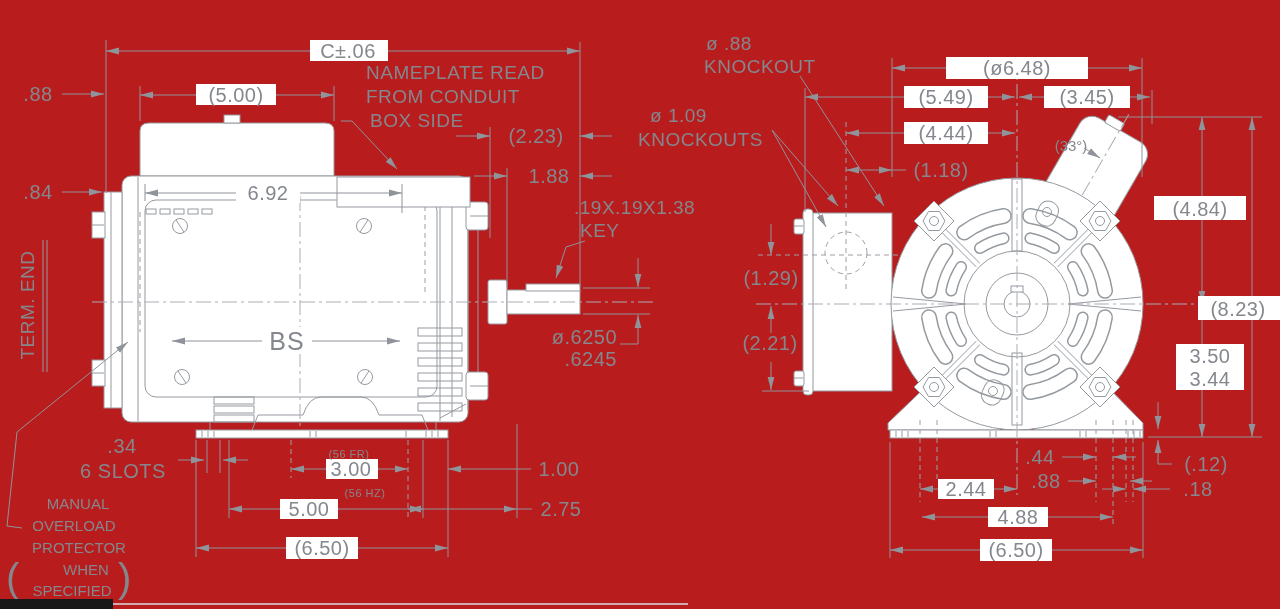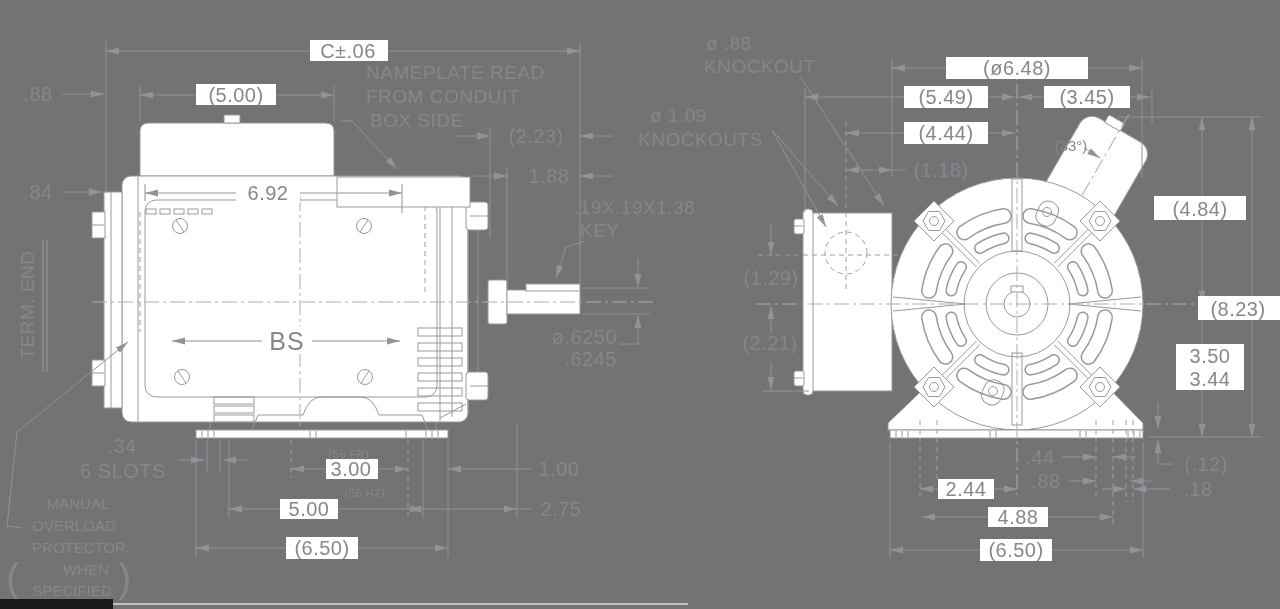--- a/index.html
+++ b/index.html
@@ -1,16 +1,16 @@
 <!DOCTYPE html>
 <html><head>
 <meta charset="utf-8">
 <style>
   html,body{margin:0;padding:0;background:#fff;}
-  #stage{position:relative;width:1280px;height:609px;background:#737373;overflow:hidden;}
+  #stage{position:relative;width:1280px;height:609px;background:#b91c1c;overflow:hidden;}
   svg{display:block;}
   svg text{font-family:"Liberation Sans",sans-serif;fill:#84878d;}
   .t20{font-size:20px;letter-spacing:.5px;}
   .t19{font-size:19px;letter-spacing:.5px;}
   .t26{font-size:25px;letter-spacing:1px;}
   .t16{font-size:15px;}
   .t11{font-size:11px;letter-spacing:.5px;}
   .t40{font-size:40px;font-weight:300;}
   .ln{stroke:#959aa0;stroke-width:1;fill:none;}
   .fw{stroke:#959aa0;stroke-width:1;fill:#fff;}

